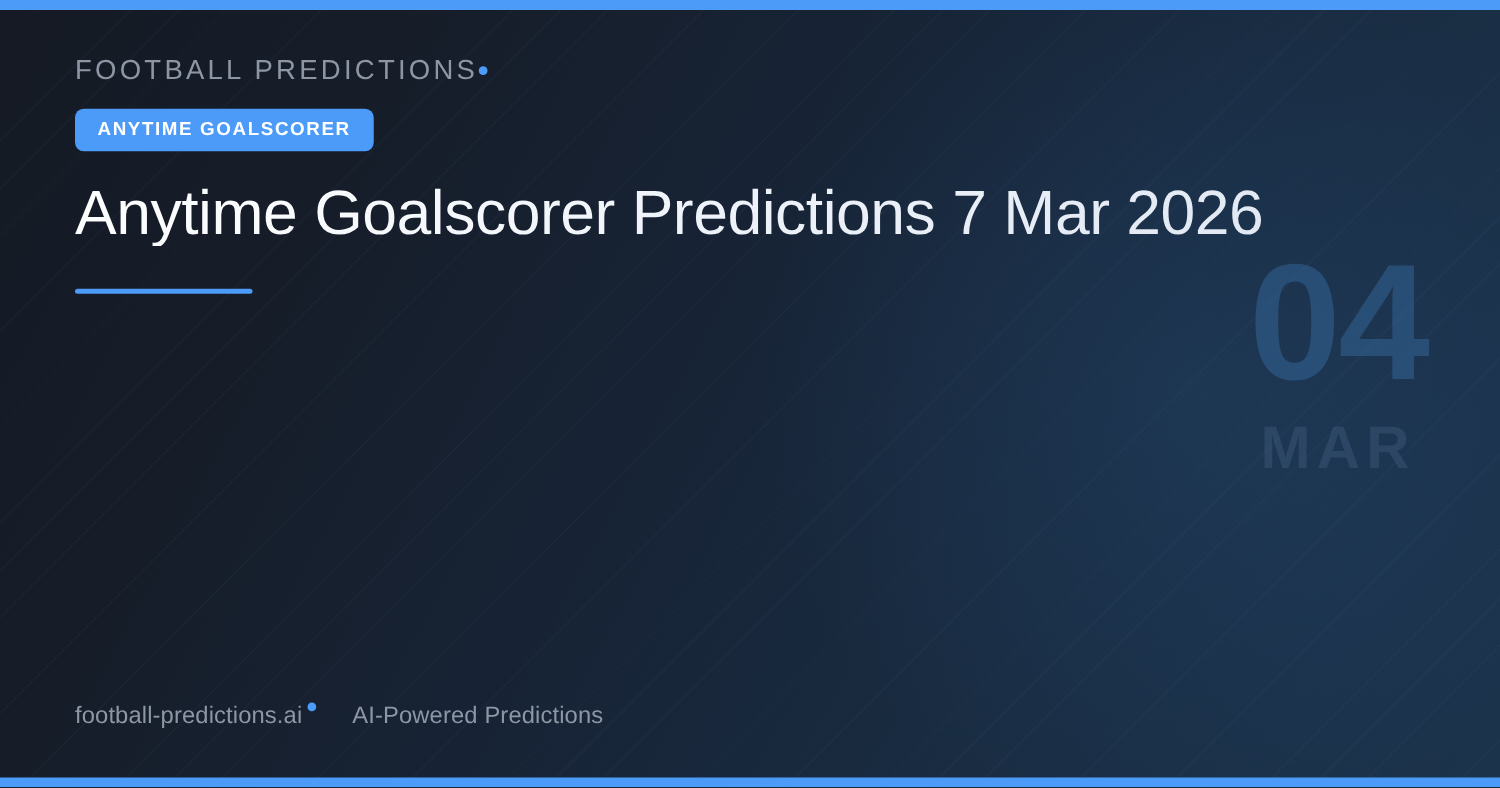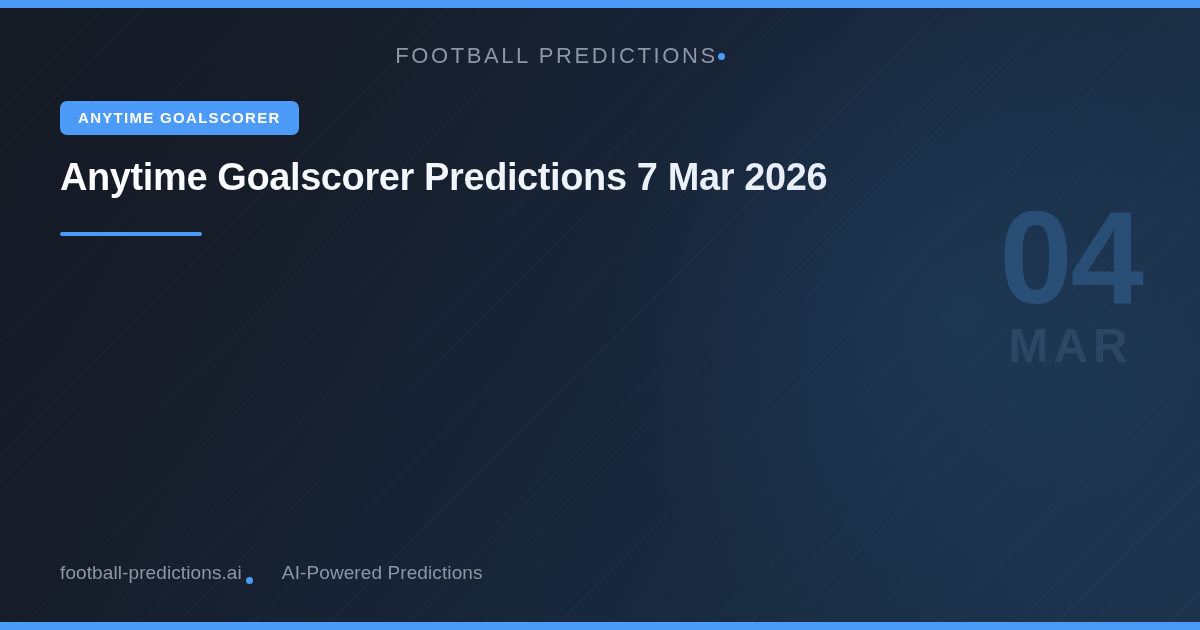--- a/index.html
+++ b/index.html
@@ -100,78 +100,77 @@
     pointer-events:none;
   }
   .date-day {
     font-size:132px;
     font-weight:bold;
     line-height:0.80;
     letter-spacing:-2px;
     color:rgba(70,140,210,0.30);
   }
   .date-month {
-    margin-top:11px;
+    margin-top:24px;
     font-size:48px;
     font-weight:bold;
     line-height:1;
     letter-spacing:5px;
     color:rgba(125,160,200,0.16);
   }
 
   
   .content {
     position:absolute;
     left:60px;
     top:40px;
     width:1000px;
     z-index:3;
   }
 
   .eyebrow-row {
     display:flex;
     align-items:center;
     height:32px;
-    justify-content:center;
   }
   .eyebrow {
     font-size:22px;
     font-weight:normal;
     letter-spacing:2.6px;
     color:#8d96a4;
     text-transform:uppercase;
     white-space:nowrap;
   }
   .eyebrow-dot {
     width:7px;
     height:7px;
     border-radius:50%;
     background:#4d9bf8;
     flex:none;
   }
 
   .badge {
     display:inline-block;
-    margin-top:29px;
+    margin-top:15px;
     padding:9px 18px 10px;
     border-radius:7px;
     background:#4d9bf8;
     color:#ffffff;
     font-size:15px;
     font-weight:bold;
     letter-spacing:1.3px;
     text-transform:uppercase;
     line-height:1;
   }
 
   .title {
     margin-top:22px;
     width:1000px;
-    font-size:38px;
-    font-weight:bold;
+    font-size:50px;
+    font-weight:normal;
     line-height:1.08;
     letter-spacing:-0.4px;
     color:#f3f6fb;
     background:linear-gradient(135deg,#ffffff 0%,#f2f6fb 40%,#dfe7f2 100%);
     -webkit-background-clip:text;
     background-clip:text;
     -webkit-text-fill-color:transparent;
   }
 
   .accent-rule {
@@ -181,21 +180,21 @@
     border-radius:2px;
     background:#4d9bf8;
   }
 
   
   .footer {
     position:absolute;
     left:60px;
     bottom:46px;
     display:flex;
-    align-items:flex-end;
+    align-items:flex-start;
     gap:4px;
     z-index:3;
   }
   .footer-site {
     font-size:19px;
     color:#8d96a4;
     letter-spacing:0.1px;
     white-space:nowrap;
   }
   .footer-dot {

